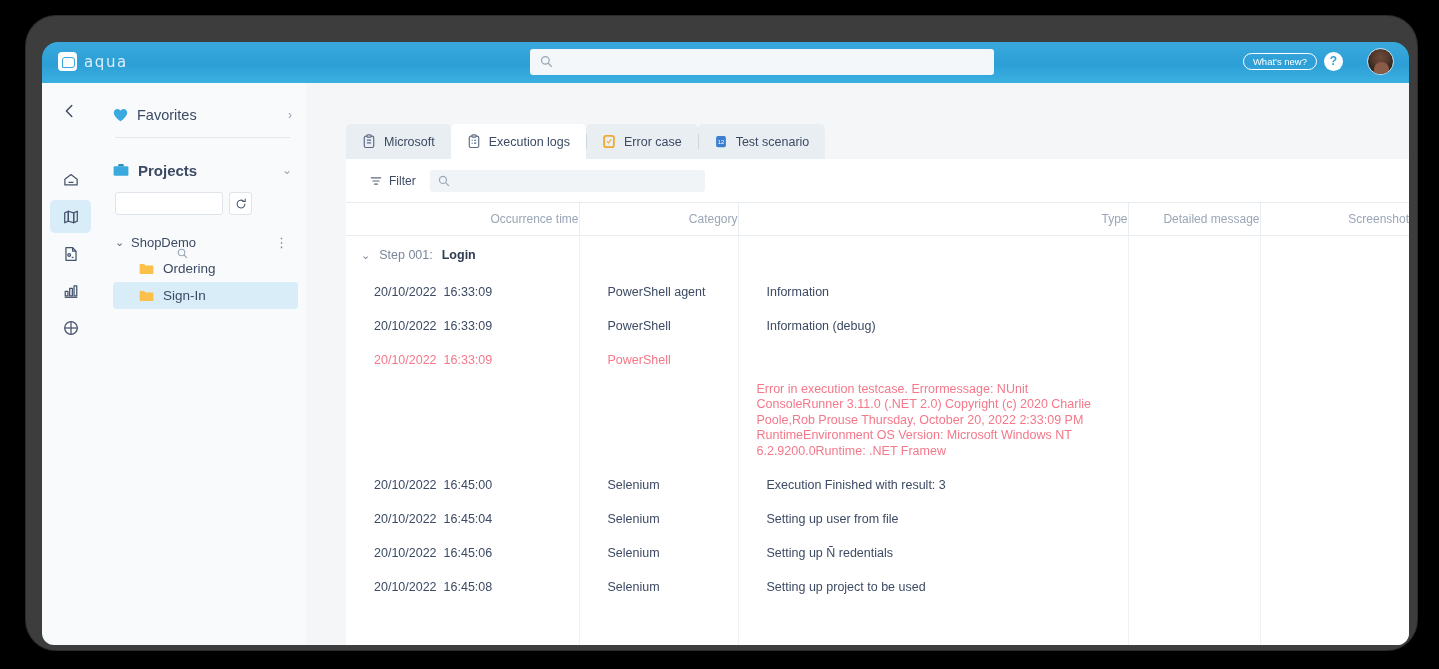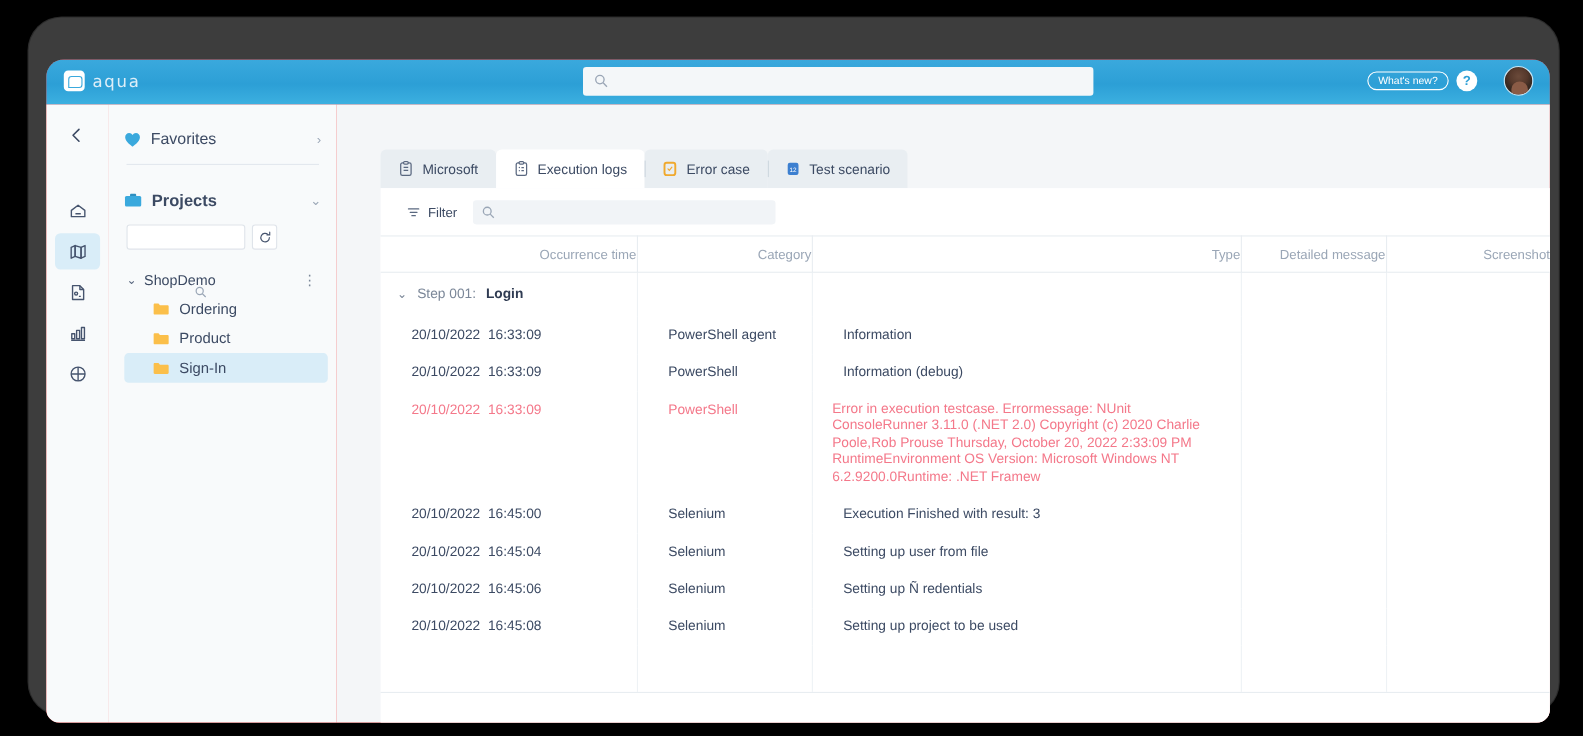--- a/index.html
+++ b/index.html
@@ -14,23 +14,23 @@
   #device {
     position: absolute;
     left: 26px; top: 16px;
     width: 1391px; height: 634px;
     background: #3d3d3d;
     border-radius: 30px;
     box-shadow: 0 0 0 1px #2b2b2b;
   }
   #screen {
     position: absolute;
-    left: 16px; top: 38px;
+    left: 16px; top: 26px;
     width: 1367px; height: 603px;
-    background: #ef4444;
+    background: #14532d;
     border-radius: 16px 16px 12px 12px;
     overflow: hidden;
   }
 
   
   #topbar {
     position: absolute; left: 0; top: 0;
     width: 1367px; height: 41px;
     background: linear-gradient(180deg, #3aa9dd 0%, #2c9fd6 55%, #3cb0e0 100%);
     border-radius: 14px 14px 0 0;
@@ -232,21 +232,21 @@
   .step-cell b { color: #2f3b52; }
   .step-chev { color: #7b8798; font-size: 11px; }
   .log-row td { height: 34px; }
   .cell {
     padding: 9px 10px 0 28px;
     font-size: 12.5px; color: #3c4a63; line-height: 15px;
   }
   .cell.time { white-space: nowrap; }
   .cell .sp { display: inline-block; width: 7px; }
   .err { color: #f4788a; }
-  .err-msg { padding: 8px 28px 10px 18px; line-height: 15.5px; font-size: 12.5px; }
+  .err-msg { padding: 8px 28px 10px 18px; line-height: 15.5px; font-size: 12.5px; margin-top: 30px; }
   .filler td { height: 1px; }
   #tbl-wrap { border-bottom: 1px solid #e8edf1; }
 </style>
 </head>
 <body>
 
 <div id="device">
 <div id="screen">
 
   <div id="topbar">
@@ -348,26 +348,20 @@
         <span class="tw">⌄</span>
         <span class="tree-root-label">ShopDemo</span>
         <span class="kebab">⋮</span>
       </div>
 
       <div class="tree-item">
         <svg class="folder" viewBox="0 0 16 13" fill="#fbbf4a">
           <path d="M0.6 2.2c0-0.6 0.5-1.1 1.1-1.1h3.7l1.4 1.6h7.5c0.6 0 1.1 0.5 1.1 1.1v7c0 0.6-0.5 1.1-1.1 1.1H1.7c-0.6 0-1.1-0.5-1.1-1.1z"></path>
         </svg>
         <span class="tree-label">Ordering</span>
-      </div>
-      <div class="tree-item">
-        <svg class="folder" viewBox="0 0 16 13" fill="#fbbf4a">
-          <path d="M0.6 2.2c0-0.6 0.5-1.1 1.1-1.1h3.7l1.4 1.6h7.5c0.6 0 1.1 0.5 1.1 1.1v7c0 0.6-0.5 1.1-1.1 1.1H1.7c-0.6 0-1.1-0.5-1.1-1.1z"></path>
-        </svg>
-        <span class="tree-label">Product</span>
       </div>
       <div class="tree-item sel">
         <svg class="folder" viewBox="0 0 16 13" fill="#fbbf4a">
           <path d="M0.6 2.2c0-0.6 0.5-1.1 1.1-1.1h3.7l1.4 1.6h7.5c0.6 0 1.1 0.5 1.1 1.1v7c0 0.6-0.5 1.1-1.1 1.1H1.7c-0.6 0-1.1-0.5-1.1-1.1z"></path>
         </svg>
         <span class="tree-label">Sign-In</span>
       </div>
     </div>
   </div>
 

